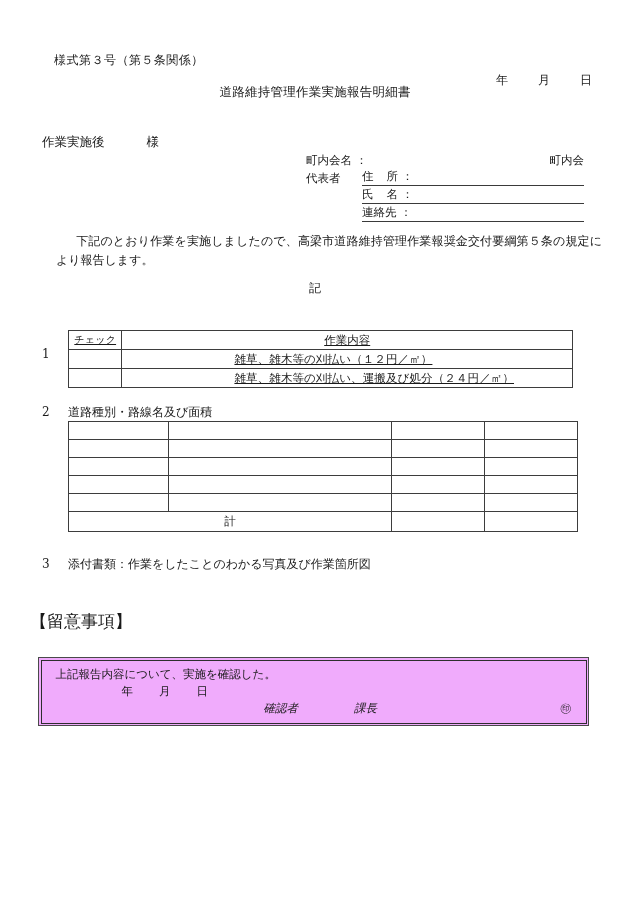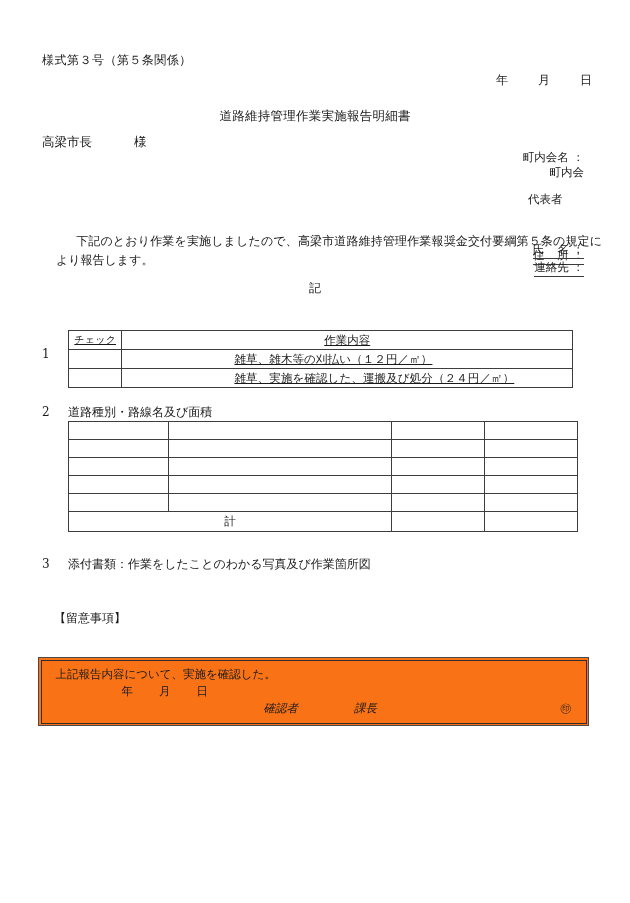--- a/index.html
+++ b/index.html
@@ -20,42 +20,42 @@
 
   .page {
     position: absolute;
     inset: 0;
     padding: 0;
   }
 
   
   .form-no {
     position: absolute;
-    left: 42px;
+    left: 54px;
     top: 52px;
     font-size: 12px;
     letter-spacing: 0.04em;
     white-space: nowrap;
   }
   .date-line {
     position: absolute;
     right: 38px;
     top: 72px;
     font-size: 12px;
     white-space: nowrap;
   }
   .date-line span { display: inline-block; }
   .date-line .y { margin-right: 30px; }
   .date-line .m { margin-right: 30px; }
 
   .doc-title {
     position: absolute;
     left: 0;
     right: 0;
-    top: 108px;
+    top: 84px;
     text-align: center;
     font-size: 12.5px;
     letter-spacing: 0.02em;
   }
 
   .addressee {
     position: absolute;
     left: 42px;
     top: 134px;
     font-size: 12.5px;
@@ -69,41 +69,39 @@
     left: 306px;
     top: 150px;
     width: 278px;
     font-size: 11.5px;
   }
   .applicant .line {
     display: flex;
     align-items: flex-end;
     height: 18px;
     white-space: nowrap;
-    flex-direction: column;
   }
   .applicant .lbl-kai {
     display: inline-block;
   }
   .applicant .tail {
     margin-left: auto;
   }
   .applicant .rep-label {
     display: inline-block;
     width: 56px;
     flex: 0 0 56px;
     margin-top: 24px;
   }
   .applicant .field {
     flex: 1 1 auto;
     border-bottom: 1px solid #3a3a3a;
     padding-bottom: 1px;
     display: flex;
     align-items: flex-end;
-    margin-left: 12px;
   }
   .applicant .field .fl {
     display: inline-block;
     white-space: nowrap;
   }
   .applicant .field .fl .wide {
     display: inline-block;
     width: 13px;
   }
   .applicant .indent { flex: 0 0 56px; }
@@ -178,41 +176,41 @@
   #table-road td { height: 17px; }
   #table-road .c-type { width: 100px; }
   #table-road .c-name { width: 224px; }
   #table-road .c-area { width: 93px; }
   #table-road .c-date { width: 93px; }
   #table-road tr.total td { height: 19px; }
 
   
   .notes-title {
     position: absolute;
-    left: 54px;
+    left: 30px;
     top: 610px;
-    font-size: 12px;
+    font-size: 17px;
   }
   .notes-text {
     position: absolute;
     left: 62px;
     top: 629px;
     font-size: 12px;
   }
 
   
   .confirm-box {
     position: absolute;
     left: 38px;
     top: 657px;
     width: 546px;
     height: 64px;
     border: 1px solid #4a4a4a;
     padding: 1.5px;
-    background: #f97316;
+    background: #f0abfc;
   }
   .confirm-inner {
     position: relative;
     width: 100%;
     height: 100%;
     border: 1.6px solid #2e2e2e;
     box-sizing: border-box;
   }
   .confirm-line1 {
     position: absolute;
@@ -253,21 +251,21 @@
 
   <div class="form-no">様式第３号（第５条関係）</div>
 
   <div class="date-line">
     <span class="y">年</span><span class="m">月</span><span class="d">日</span>
   </div>
 
   <div class="doc-title">道路維持管理作業実施報告明細書</div>
 
   <div class="addressee">
-    <span>高梁市長</span><span class="sama">様</span>
+    <span>作業実施後</span><span class="sama">様</span>
   </div>
 
   <div class="applicant">
     <div class="line">
       <span class="lbl-kai">町内会名 ：</span>
       <span class="tail">町内会</span>
     </div>
     <div class="line">
       <span class="rep-label">代表者</span>
       <span class="field">
@@ -301,21 +299,21 @@
       <tr>
         <td class="c-check">チェック</td>
         <td class="c-content">作業内容</td>
       </tr>
       <tr>
         <td class="c-check"></td>
         <td class="c-content item">雑草、雑木等の刈払い（１２円／㎡）</td>
       </tr>
       <tr>
         <td class="c-check"></td>
-        <td class="c-content item">雑草、実施を確認した、運搬及び処分（２４円／㎡）</td>
+        <td class="c-content item">雑草、雑木等の刈払い、運搬及び処分（２４円／㎡）</td>
       </tr>
     </tbody>
   </table>
 
   <div class="sec-head" id="sec2-head">
     <span class="num">2</span><span>道路種別・路線名及び面積</span>
   </div>
 
   <table id="table-road">
     <tbody>

